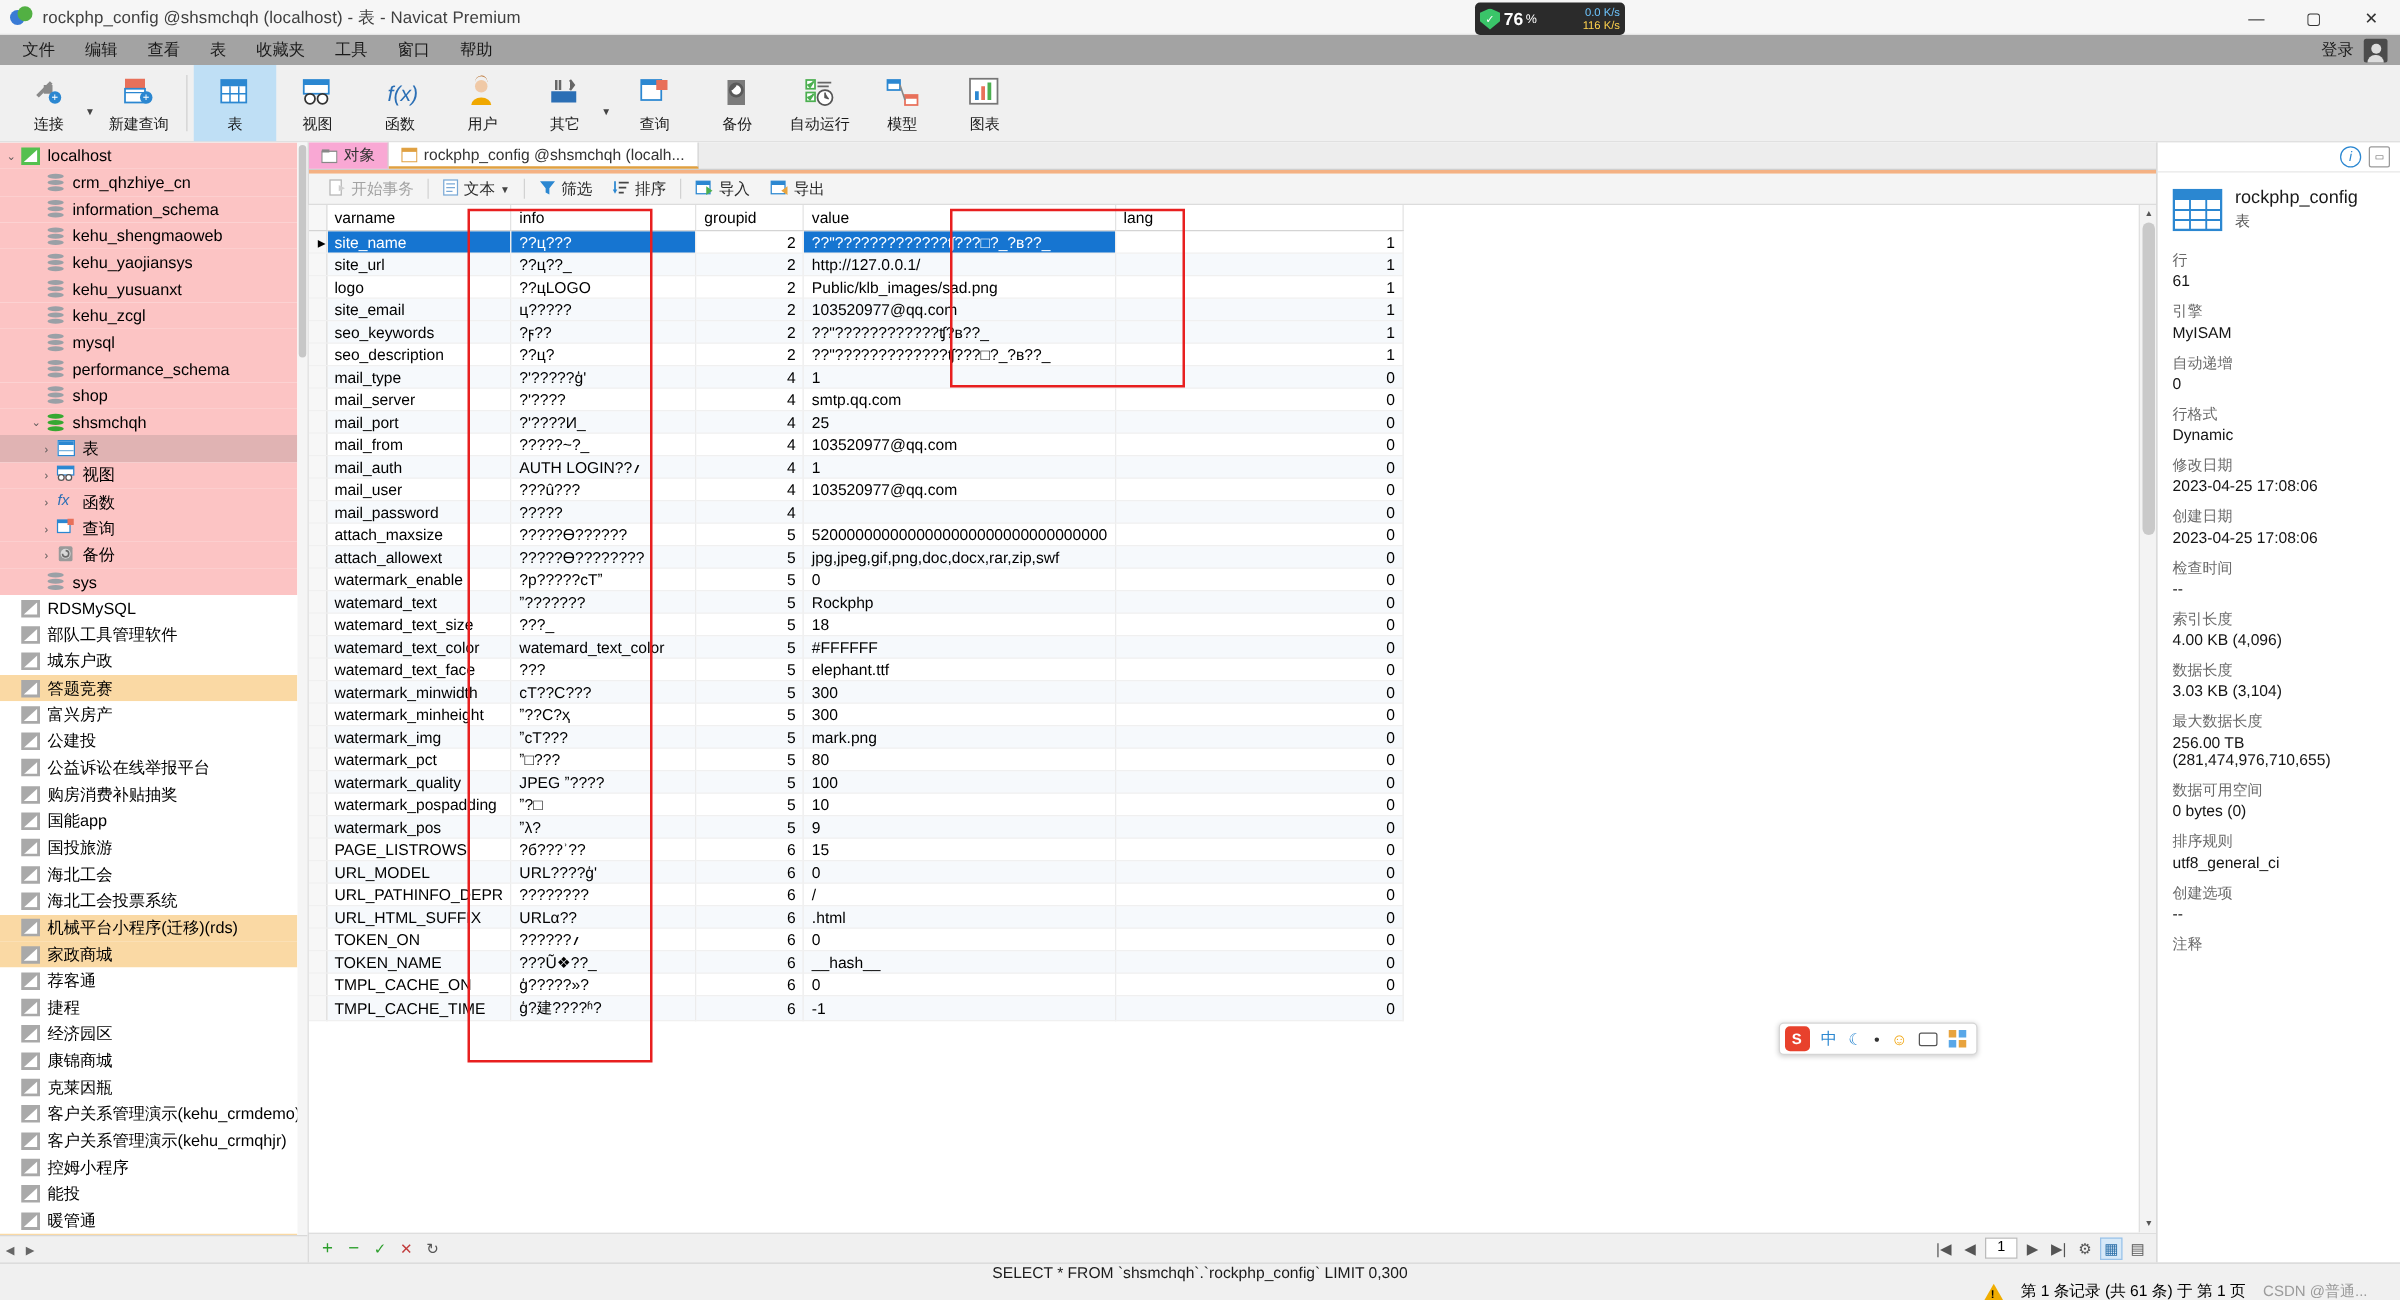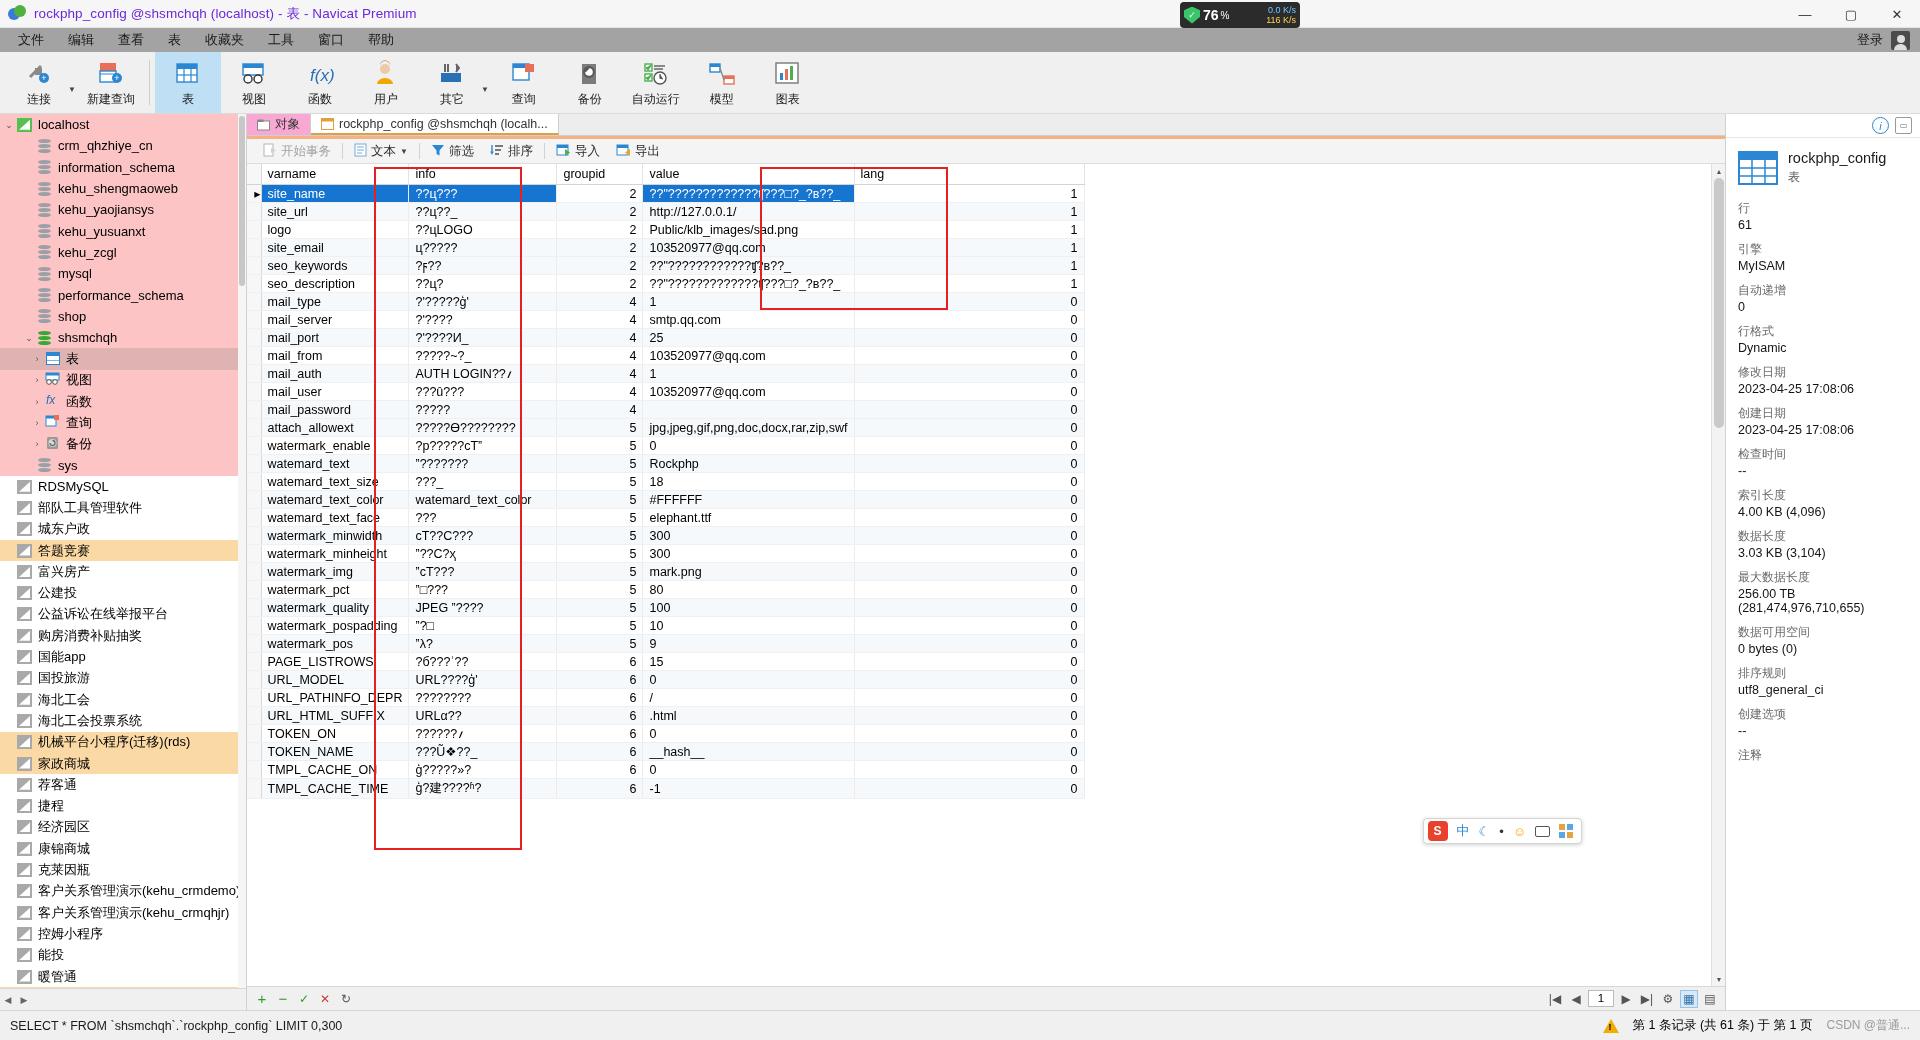--- a/index.html
+++ b/index.html
@@ -18,21 +18,21 @@
   .titlebar {
     height: 28px; background: #f6f6f6; display: flex; align-items: center;
     border-bottom: 1px solid #e4e4e4; position: relative;
   }
   .tb-logo { width: 20px; height: 20px; margin: 0 6px 0 8px; position: relative; }
   .tb-logo .c1, .tb-logo .c2 {
     position: absolute; width: 12px; height: 12px; border-radius: 50%;
   }
   .tb-logo .c1 { left: 0; top: 4px; background: #3a7bd5; }
   .tb-logo .c2 { left: 6px; top: 1px; background: #52b043; }
-  .tb-title { font-size: 13.5px; color: #6d28d9; letter-spacing: .1px; }
+  .tb-title { font-size: 13.5px; color: #404040; letter-spacing: .1px; }
   .tb-buttons { position: absolute; right: 0; top: 0; height: 28px; display: flex; }
   .tb-btn { width: 46px; height: 28px; display: flex; align-items: center; justify-content: center; font-size: 13px; color: #333; }
 
   
   .net-widget {
     position: absolute; right: 620px; top: 2px; width: 120px; height: 26px;
     background: #2b2b2b; border-radius: 4px; display: flex; align-items: center;
     color: #fff; font-size: 9px; padding: 0 4px;
   }
   .net-shield { width: 16px; height: 17px; background: #3ac569; margin-right: 3px;
@@ -169,21 +169,21 @@
   .info-title .big { width:40px;height:34px; }
   .info-title .tt { font-size:14.5px; color:#1a1a1a; }
   .info-title .sub { font-size:12px; color:#555; margin-top:3px; }
   .info-list { padding: 8px 12px 0 12px; overflow:hidden; height: calc(100% - 76px); }
   .info-row { margin-bottom: 9px; }
   .info-row .k { font-size:12px; color:#6b6b6b; }
   .info-row .v { font-size:12.5px; color:#141414; margin-top:1px; }
 
   
   .status { position:absolute; left:0; right:0; bottom:0; height:30px; background:#f0f0f0;
-    border-top:1px solid #d5d5d5; display:flex; align-items:center; padding: 0 10px; font-size:12.5px;}
+    border-top:1px solid #d5d5d5; display:flex; align-items:center; padding: 0 26px; font-size:12.5px;flex-direction:column;}
   .status .sql { color:#1a1a1a; }
   .status .right { margin-left:auto; display:flex; align-items:center; gap:14px; }
   .warn-tri { width:0;height:0;border-left:8px solid transparent;border-right:8px solid transparent;
     border-bottom:14px solid #f0ad00; position:relative; }
   .warn-tri::after{content:"!";position:absolute;left:-2px;top:3px;font-size:9px;color:#000;font-weight:bold;}
   .wm { color:#9b9b9b; font-size:12px; }
 
   
   .ime { position:absolute; right: 338px; bottom: 196px; height:26px; background:#fff;
     border:1px solid #d5d5d5; border-radius:4px; display:flex; align-items:center; gap:9px;
@@ -951,20 +951,28 @@
                   <td class="num">0</td>
                 </tr>
                 <tr class="alt">
                   <td class="col-marker num"></td>
                   <td>mail_password</td>
                   <td>?????</td>
                   <td class="num">4</td>
                   <td></td>
                   <td class="num">0</td>
                 </tr>
+                <tr class="">
+                  <td class="col-marker num"></td>
+                  <td>attach_maxsize</td>
+                  <td>?????Ө??????</td>
+                  <td class="num">5</td>
+                  <td>5200000000000000000000000000000000</td>
+                  <td class="num">0</td>
+                </tr>
                 <tr class="alt">
                   <td class="col-marker num"></td>
                   <td>attach_allowext</td>
                   <td>?????Ө????????</td>
                   <td class="num">5</td>
                   <td>jpg,jpeg,gif,png,doc,docx,rar,zip,swf</td>
                   <td class="num">0</td>
                 </tr>
                 <tr class="">
                   <td class="col-marker num"></td>

